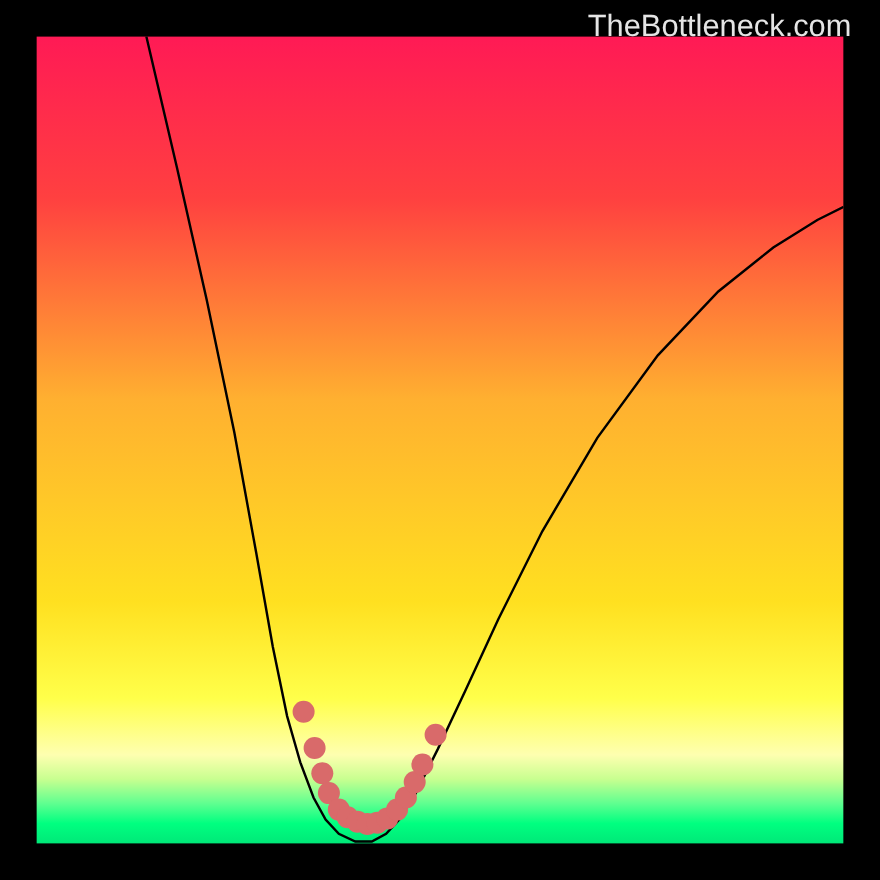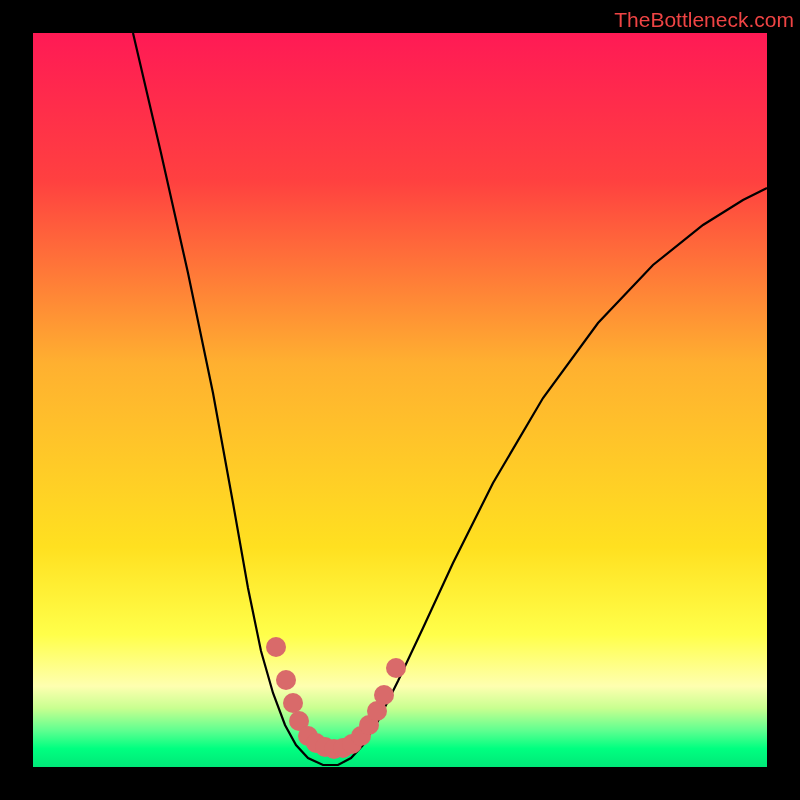--- a/index.html
+++ b/index.html
@@ -7,23 +7,23 @@
     padding: 0;
     width: 800px;
     height: 800px;
     background: #000;
     position: relative;
     font-family: Arial, sans-serif;
   }
   .watermark {
     position: absolute;
     top: 8px;
-    right: 6px;
-    color: #ef4444;
-    font-size: 21px;
+    right: 26px;
+    color: #e5e5e5;
+    font-size: 28px;
     font-weight: 500;
     z-index: 10;
   }
   .plot-area {
     position: absolute;
     left: 33px;
     top: 33px;
     width: 734px;
     height: 734px;
     overflow: hidden;

